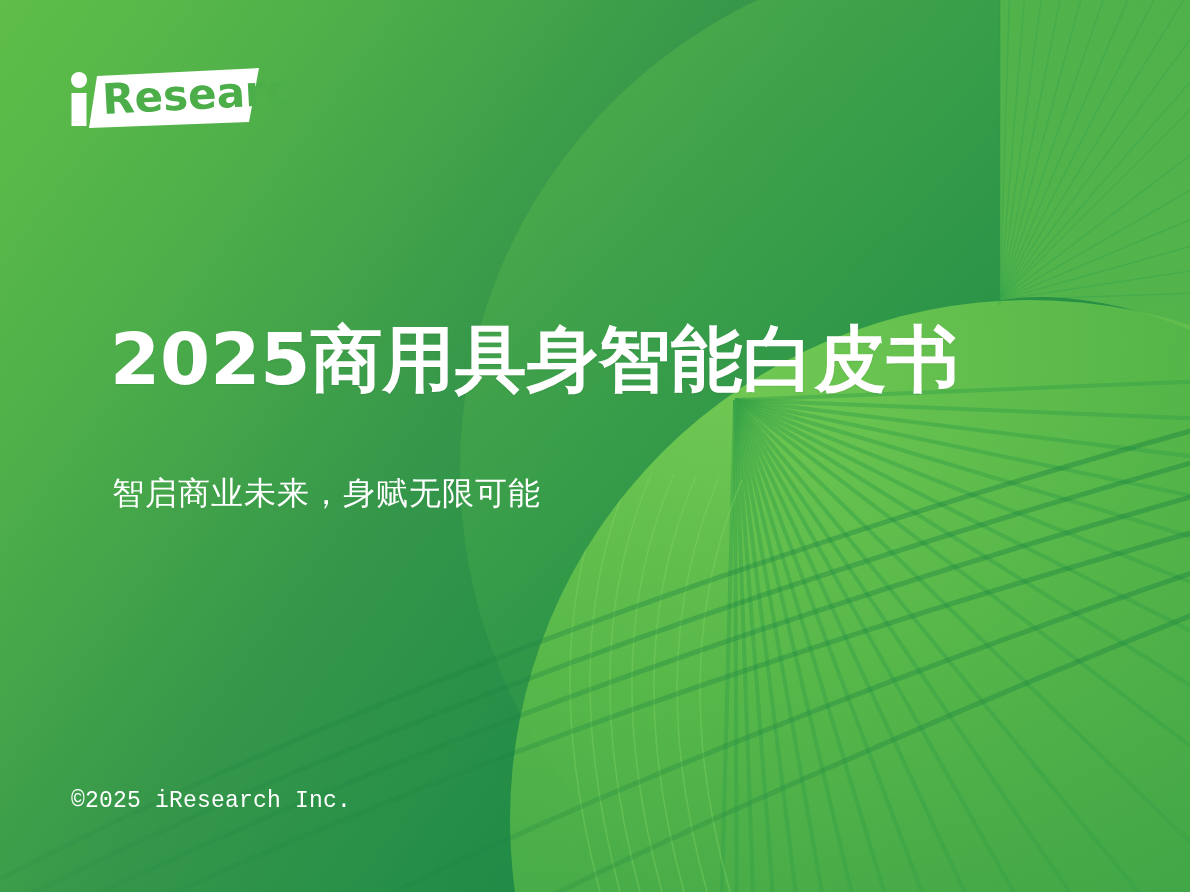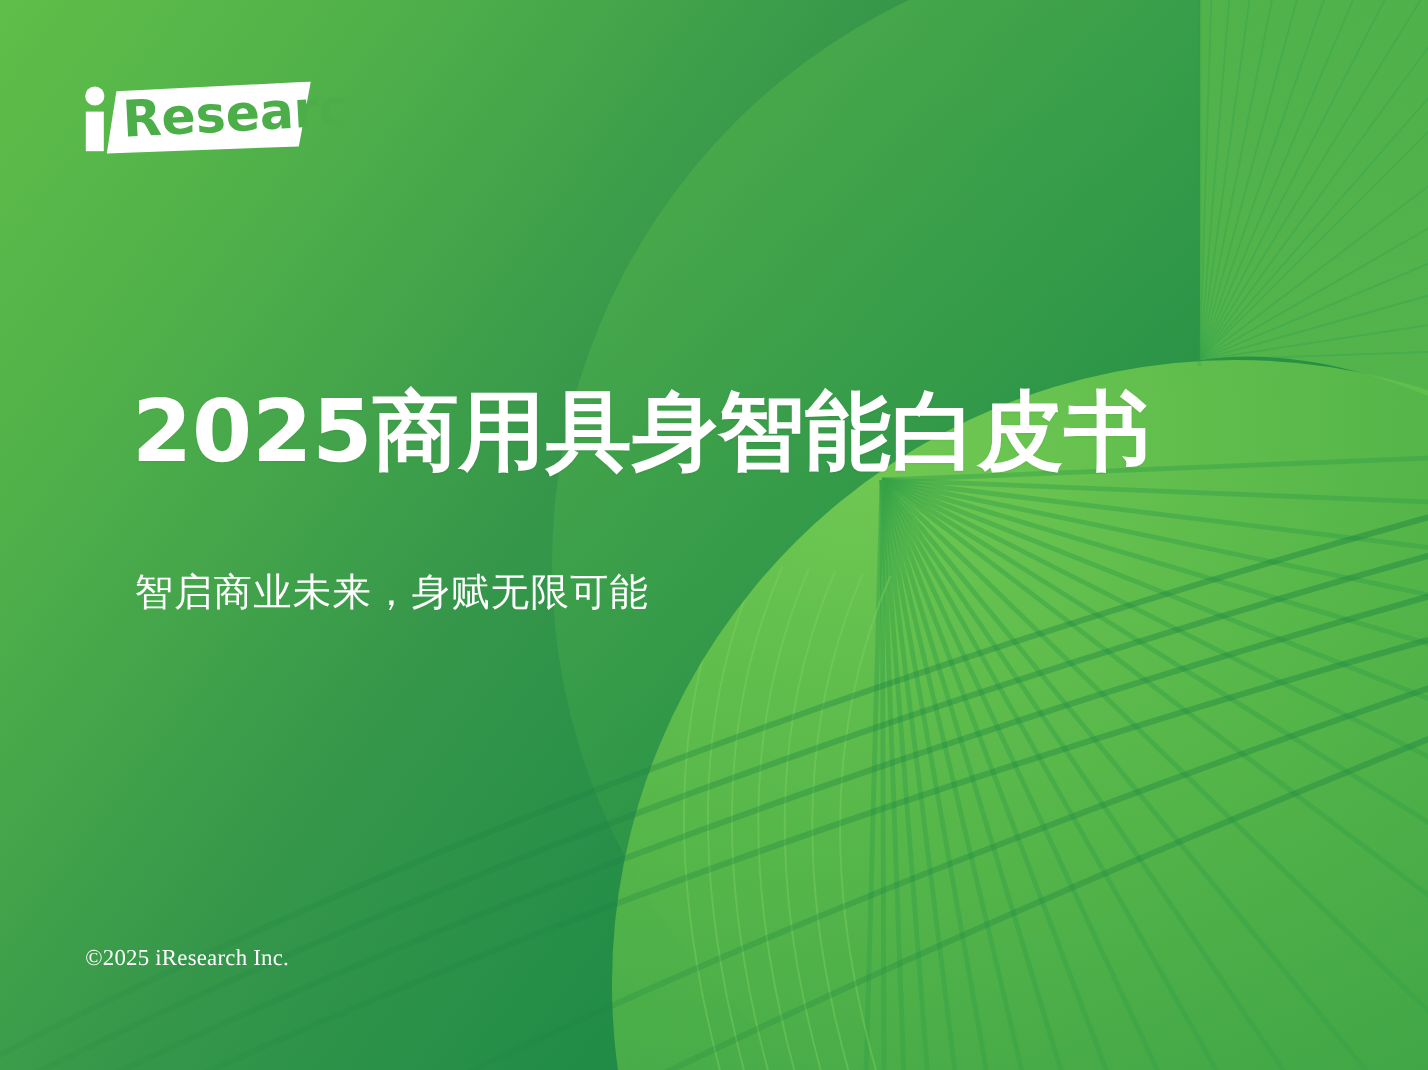--- a/index.html
+++ b/index.html
@@ -76,24 +76,24 @@
     font-family: "DejaVu Sans", "Liberation Sans", sans-serif;
     margin-top: 36px;
   }
 
   
   .copyright {
     position: absolute;
     left: 71px;
     top: 788px;
     color: #ffffff;
-    font-size: 19px;
+    font-size: 23px;
     letter-spacing: 0.2px;
     white-space: nowrap;
-    font-family: Liberation Serif, serif;
+    font-family: Liberation Mono, monospace;
   }
 </style>
 </head>
 <body>
 
 <div id="cover">
 
   <svg class="bg-svg" viewBox="0 0 1190 892" preserveAspectRatio="none">
     <defs>
 

